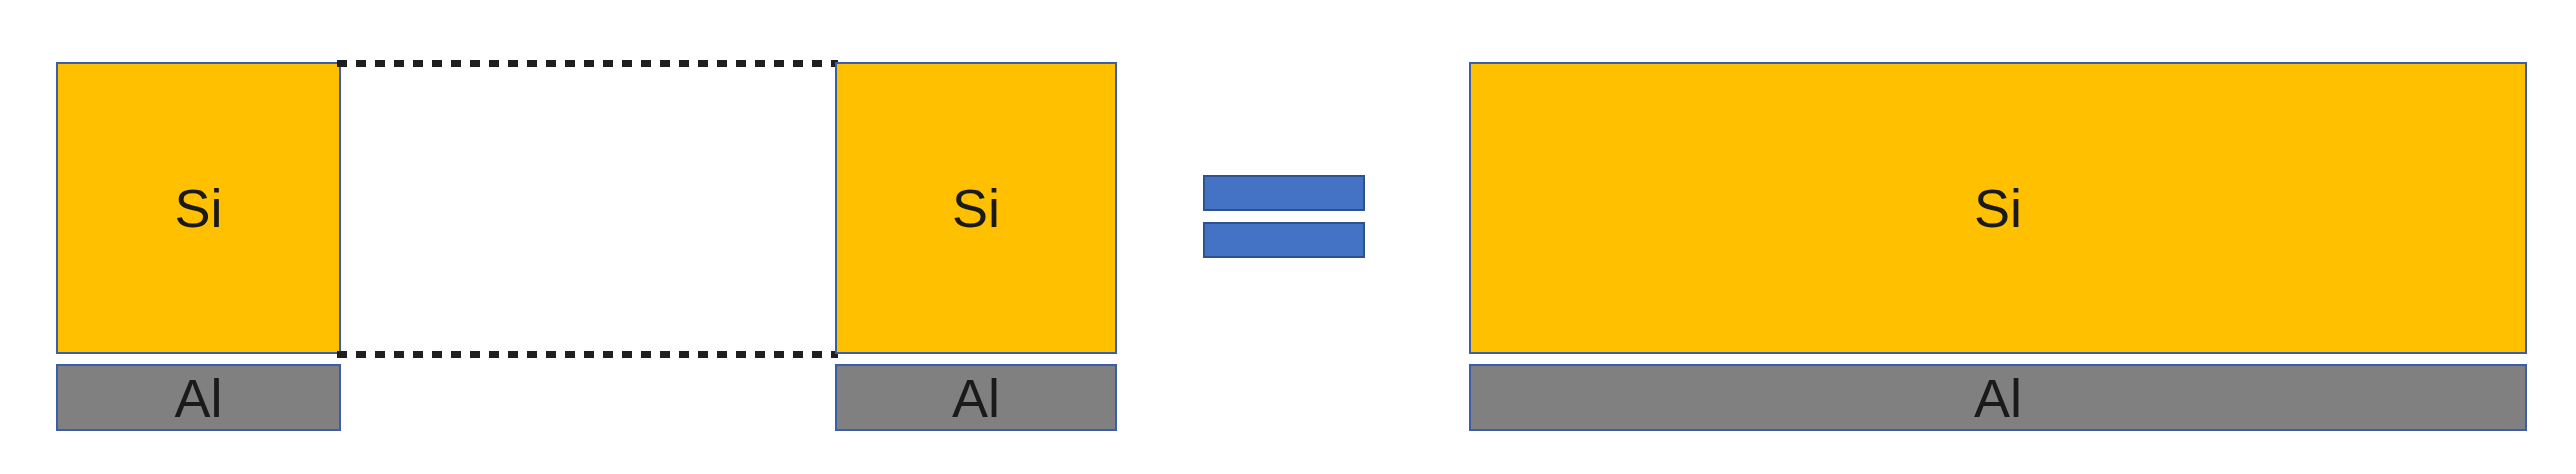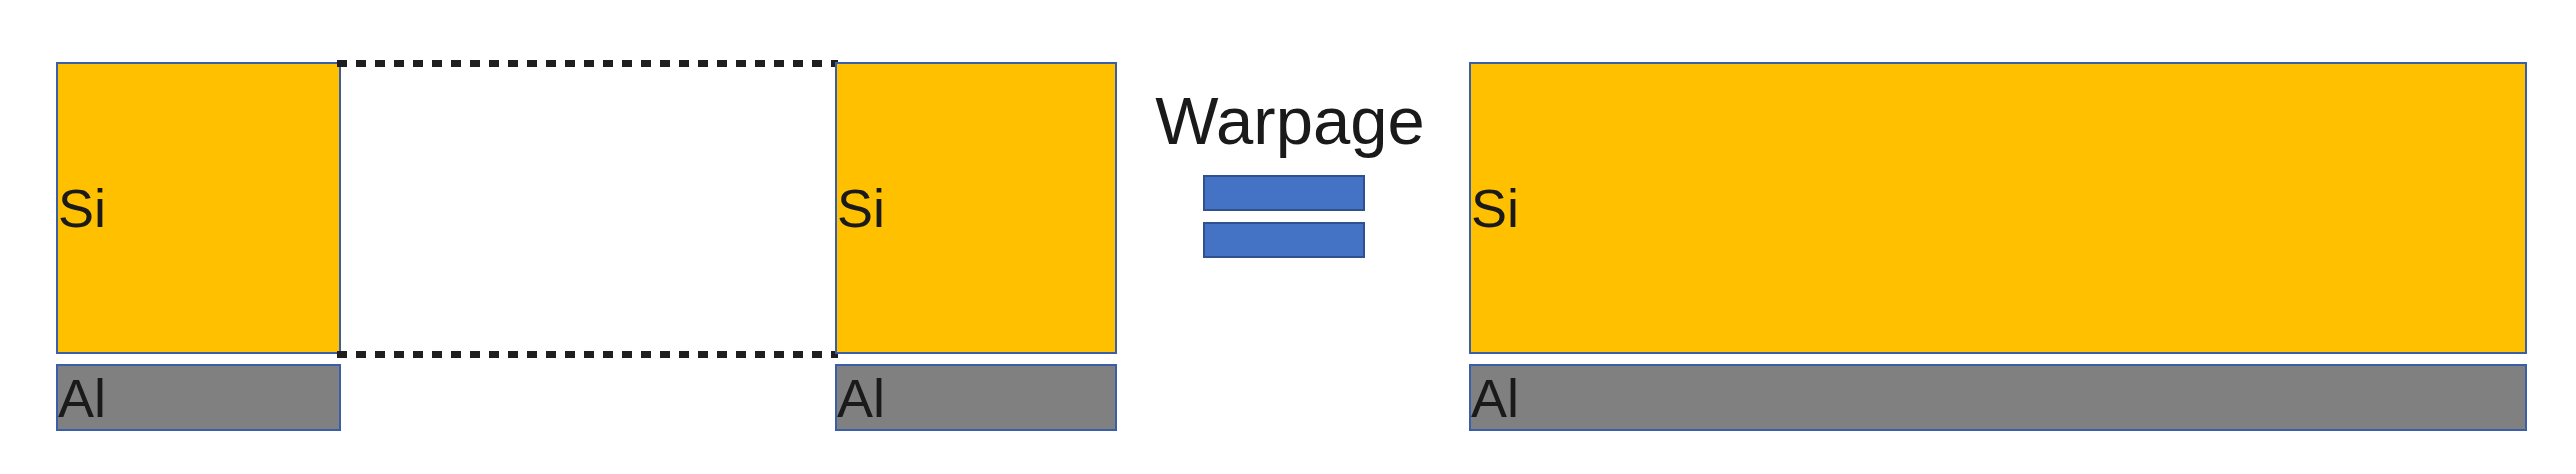--- a/index.html
+++ b/index.html
@@ -20,20 +20,21 @@
     height: 475px;
     background: var(--background);
     font-family: "Liberation Sans", sans-serif;
     color: var(--text-color);
     overflow: hidden;
   }
   .layer {
     position: absolute;
     display: flex;
     align-items: center;
+    justify-content: center;
     border: 2.2px solid var(--block-border);
   }
   .si-layer {
     background: var(--si-fill);
     top: 62px;
     height: 292px;
   }
   .al-layer {
     background: var(--al-fill);
     top: 364px;
@@ -104,21 +105,20 @@
   <div class="dash-line dash-top"></div>
   <div class="dash-line dash-bottom"></div>
 
   <div class="layer si-layer stack-mid">
     <span class="layer-label">Si</span>
   </div>
   <div class="layer al-layer stack-mid">
     <span class="layer-label">Al</span>
   </div>
 
-  <div class="warpage-label">Warpage</div>
   <div class="equals-sign">
     <div class="equals-bar"></div>
     <div class="equals-bar"></div>
   </div>
 
   <div class="layer si-layer stack-right">
     <span class="layer-label">Si</span>
   </div>
   <div class="layer al-layer stack-right">
     <span class="layer-label">Al</span>

